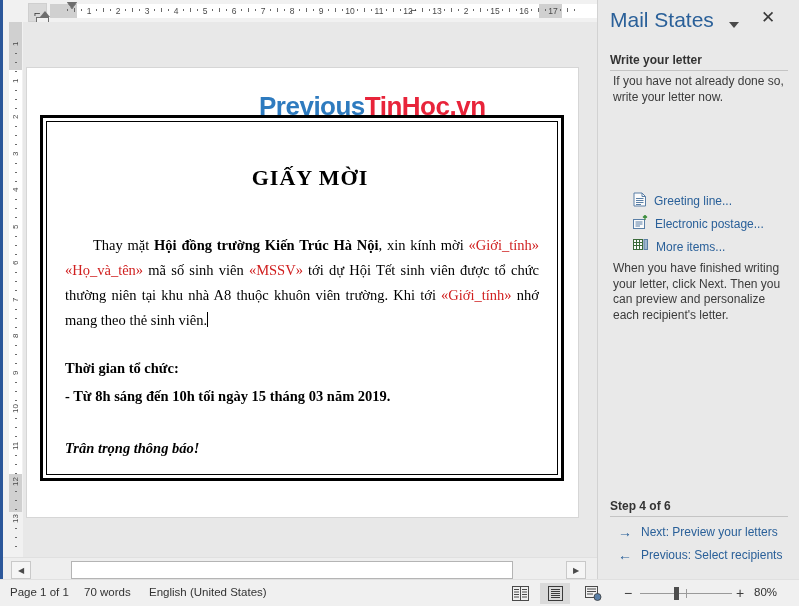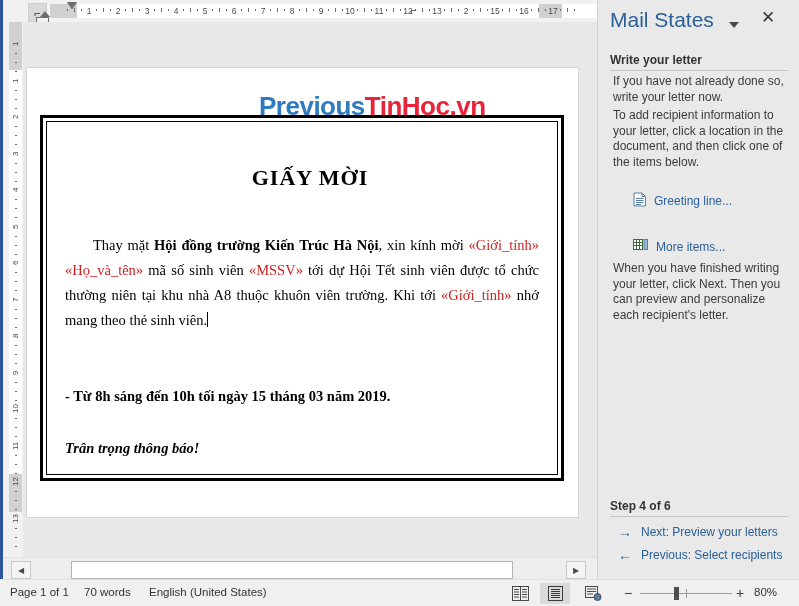--- a/index.html
+++ b/index.html
@@ -277,20 +277,21 @@
         <span class="b">Previous</span><span class="r">TinHoc.vn</span>
       </div>
 
       <div class="frame">
         <div class="frame-inner"></div>
 
         <div class="doc-title">GIẤY MỜI</div>
 
         <div class="para p1"><span>Thay mặt </span><span class="bld">Hội đồng trường Kiến Trúc Hà Nội</span><span>, xin kính mời </span><span class="red">«Giới_tính»</span><span> </span><span class="red">«Họ_và_tên»</span><span> mã số sinh viên </span><span class="red">«MSSV»</span><span> tới dự Hội Tết sinh viên được tổ chức thường niên tại khu nhà A8 thuộc khuôn viên trường. Khi tới </span><span class="red">«Giới_tính»</span><span> nhớ mang theo thẻ sinh viên.</span><span class="caret"></span></div>
 
+        <div class="para p2">Thời gian tổ chức:</div>
         <div class="para p3">- Từ 8h sáng đến 10h tối ngày 15 tháng 03 năm 2019.</div>
         <div class="para p4">Trân trọng thông báo!</div>
       </div>
     </div>
   </div>
 
   <div class="hsb">
     <div class="hsb-left">◀</div>
     <div class="hsb-thumb"></div>
     <div class="hsb-right">▶</div>
@@ -347,37 +348,48 @@
 
   <div class="pane">
     <div class="pane-title">Mail States</div>
     <div class="pane-chev"></div>
     <div class="pane-close">✕</div>
 
     <div class="pane-h">Write your letter</div>
     <div class="pane-rule"></div>
 
     <div class="pane-p pp1">If you have not already done so, write your letter now.</div>
-    <div class="pane-p pp2">To add recipient information to your letter, click a location in the document, and then click one of the items below.</div>
 
 
     <div class="mi mi2">
       <span>
         <svg width="14" height="15" viewBox="0 0 14 15">
           <path d="M1 1 H9 L12.5 4.5 V14 H1 Z" fill="#fbfbfb" stroke="#5a7fa6"></path>
           <path d="M9 1 V4.5 H12.5" fill="none" stroke="#5a7fa6"></path>
           <line x1="3" y1="6.5" x2="10.5" y2="6.5" stroke="#5a7fa6"></line>
           <line x1="3" y1="8.5" x2="10.5" y2="8.5" stroke="#5a7fa6"></line>
           <line x1="3" y1="10.5" x2="10.5" y2="10.5" stroke="#5a7fa6"></line>
           <line x1="3" y1="12.5" x2="8" y2="12.5" stroke="#5a7fa6"></line>
         </svg>
       </span>
       <span class="lbl">Greeting line...</span>
     </div>
 
+    <div class="mi mi3">
+      <span>
+        <svg width="15" height="15" viewBox="0 0 15 15">
+          <rect x="0.5" y="4.5" width="11" height="9" fill="#fbfbfb" stroke="#5a7fa6"></rect>
+          <line x1="2.5" y1="7" x2="9.5" y2="7" stroke="#5a7fa6"></line>
+          <line x1="2.5" y1="9" x2="9.5" y2="9" stroke="#5a7fa6"></line>
+          <line x1="2.5" y1="11" x2="7" y2="11" stroke="#5a7fa6"></line>
+          <path d="M12 5 L12 0.5 M10 2.5 L12 0.5 L14 2.5" fill="none" stroke="#3f8f3f" stroke-width="1.3"></path>
+        </svg>
+      </span>
+      <span class="lbl">Electronic postage...</span>
+    </div>
 
     <div class="mi mi4">
       <span>
         <svg width="16" height="14" viewBox="0 0 16 14">
           <rect x="0.5" y="1.5" width="9" height="10" fill="#fbfbfb" stroke="#3a6a3a"></rect>
           <line x1="0.5" y1="4.5" x2="9.5" y2="4.5" stroke="#3a6a3a"></line>
           <line x1="0.5" y1="7.5" x2="9.5" y2="7.5" stroke="#3a6a3a"></line>
           <line x1="3.5" y1="1.5" x2="3.5" y2="11.5" stroke="#3a6a3a"></line>
           <line x1="6.5" y1="1.5" x2="6.5" y2="11.5" stroke="#3a6a3a"></line>
           <rect x="11" y="1.5" width="3.5" height="10" fill="#9fb7cf" stroke="#5a7fa6"></rect>

